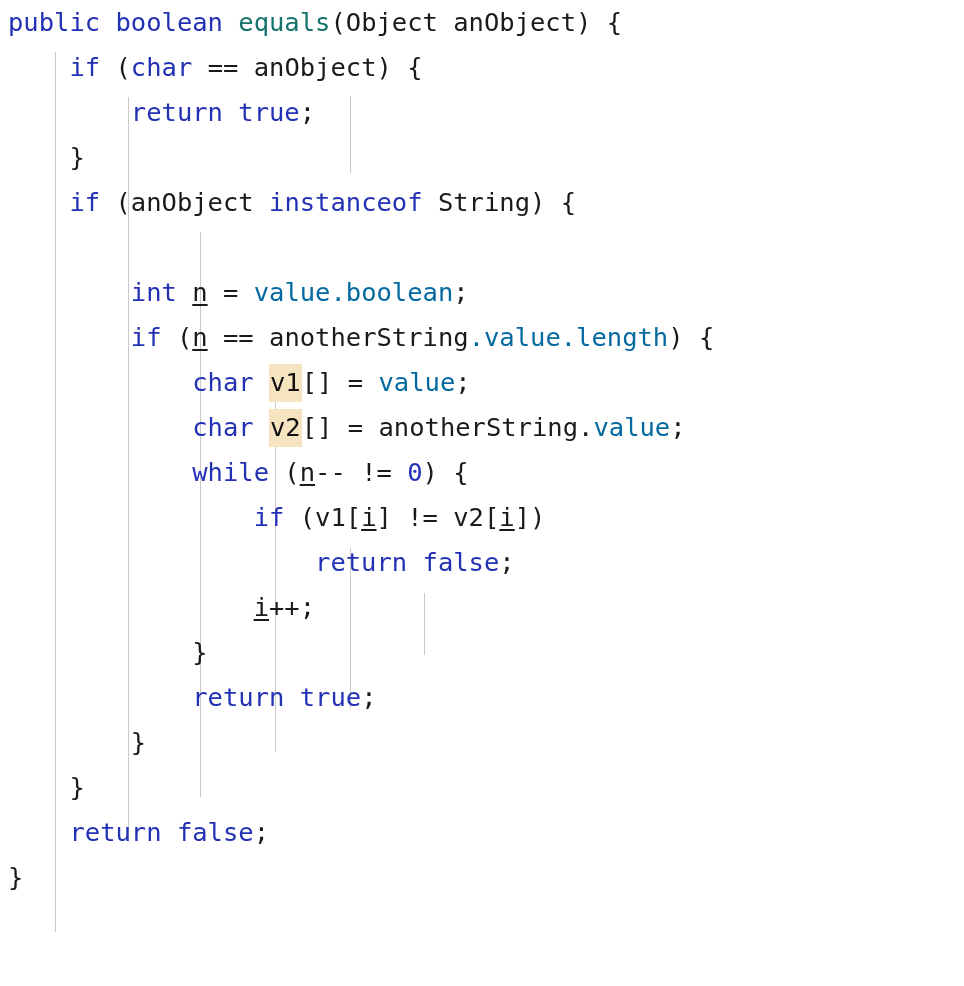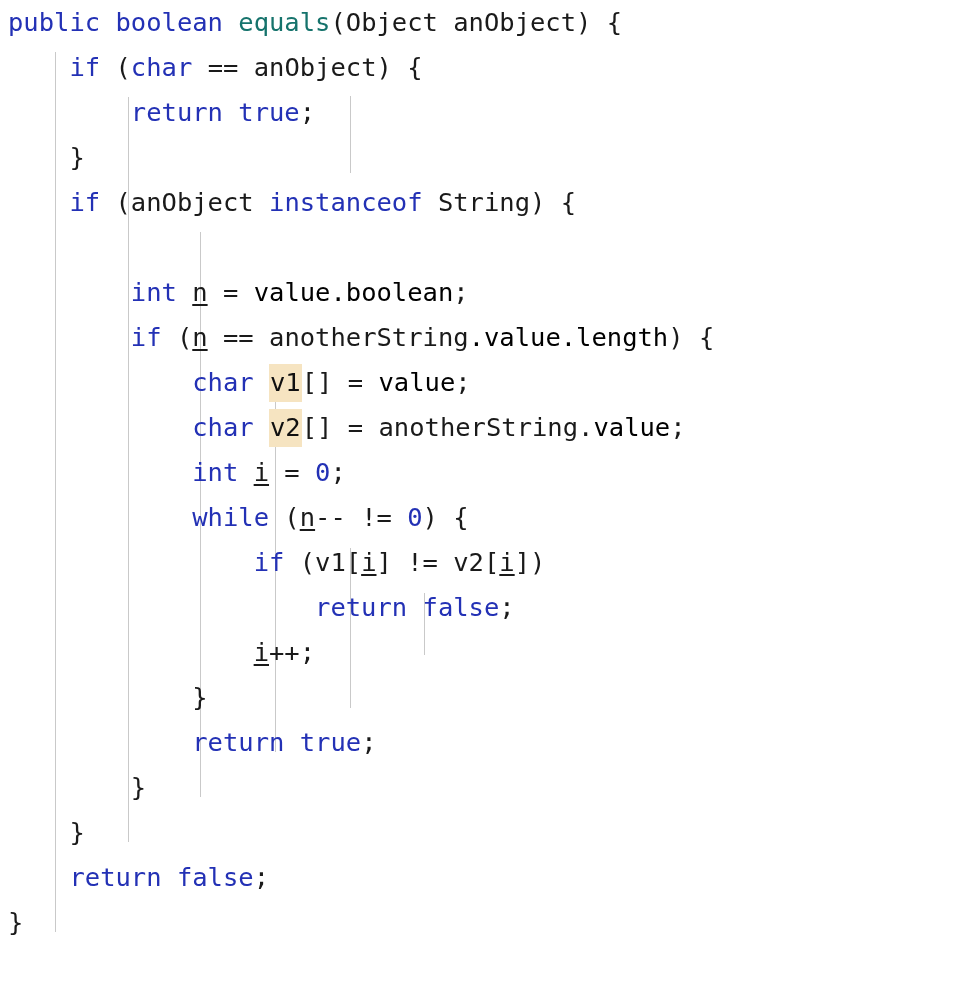--- a/index.html
+++ b/index.html
@@ -43,21 +43,21 @@
     font-size: 25.5px;
     letter-spacing: 0px;
     color: #1a1a1a;
     padding-left: 8px;
   }
 
   
   .tok-plain   { color: #1a1a1a; }
   .tok-kw      { color: #2331b5; }
   .tok-method  { color: #16736c; }
-  .tok-field   { color: #000000; }
+  .tok-field   { color: #0369a1; }
   .tok-num     { color: #2331b5; }
   .tok-local   { color: #1a1a1a; text-decoration: underline; text-underline-offset: 3px; }
   .tok-hl {
     color: #101010;
     font-weight: normal;
     background: #f6e4c1;
     padding: 3px 1px 5px 1px;
   }
 </style>
 </head>
@@ -77,21 +77,20 @@
       <div class="code-line"><span class="tok-plain"></span><span class="tok-kw">public</span><span class="tok-plain"> </span><span class="tok-kw">boolean</span><span class="tok-plain"> </span><span class="tok-method">equals</span><span class="tok-plain">(Object anObject) {</span></div>
       <div class="code-line"><span class="tok-plain">    </span><span class="tok-kw">if</span><span class="tok-plain"> (</span><span class="tok-kw">char</span><span class="tok-plain"> == anObject) {</span></div>
       <div class="code-line"><span class="tok-plain">        </span><span class="tok-kw">return</span><span class="tok-plain"> </span><span class="tok-kw">true</span><span class="tok-plain">;</span></div>
       <div class="code-line"><span class="tok-plain">    </span><span class="tok-plain">}</span></div>
       <div class="code-line"><span class="tok-plain">    </span><span class="tok-kw">if</span><span class="tok-plain"> (anObject </span><span class="tok-kw">instanceof</span><span class="tok-plain"> String) {</span></div>
       <div class="code-line"><span class="tok-plain">        </span></div>
       <div class="code-line"><span class="tok-plain">        </span><span class="tok-kw">int</span><span class="tok-plain"> </span><span class="tok-local">n</span><span class="tok-plain"> = </span><span class="tok-field">value</span><span class="tok-field">.</span><span class="tok-field">boolean</span><span class="tok-plain">;</span></div>
       <div class="code-line"><span class="tok-plain">        </span><span class="tok-kw">if</span><span class="tok-plain"> (</span><span class="tok-local">n</span><span class="tok-plain"> == anotherString</span><span class="tok-field">.value.length</span><span class="tok-plain">) {</span></div>
       <div class="code-line"><span class="tok-plain">            </span><span class="tok-kw">char</span><span class="tok-plain"> </span><span class="tok-hl">v1</span><span class="tok-plain">[] = </span><span class="tok-field">value</span><span class="tok-plain">;</span></div>
       <div class="code-line"><span class="tok-plain">            </span><span class="tok-kw">char</span><span class="tok-plain"> </span><span class="tok-hl">v2</span><span class="tok-plain">[] = anotherString.</span><span class="tok-field">value</span><span class="tok-plain">;</span></div>
-      <div class="code-line"><span class="tok-plain">            </span><span class="tok-kw">int</span><span class="tok-plain"> </span><span class="tok-local">i</span><span class="tok-plain"> = </span><span class="tok-num">0</span><span class="tok-plain">;</span></div>
       <div class="code-line"><span class="tok-plain">            </span><span class="tok-kw">while</span><span class="tok-plain"> (</span><span class="tok-local">n</span><span class="tok-plain">-- != </span><span class="tok-num">0</span><span class="tok-plain">) {</span></div>
       <div class="code-line"><span class="tok-plain">                </span><span class="tok-kw">if</span><span class="tok-plain"> (v1[</span><span class="tok-local">i</span><span class="tok-plain">] != v2[</span><span class="tok-local">i</span><span class="tok-plain">])</span></div>
       <div class="code-line"><span class="tok-plain">                    </span><span class="tok-kw">return</span><span class="tok-plain"> </span><span class="tok-kw">false</span><span class="tok-plain">;</span></div>
       <div class="code-line"><span class="tok-plain">                </span><span class="tok-local">i</span><span class="tok-plain">++;</span></div>
       <div class="code-line"><span class="tok-plain">            </span><span class="tok-plain">}</span></div>
       <div class="code-line"><span class="tok-plain">            </span><span class="tok-kw">return</span><span class="tok-plain"> </span><span class="tok-kw">true</span><span class="tok-plain">;</span></div>
       <div class="code-line"><span class="tok-plain">        </span><span class="tok-plain">}</span></div>
       <div class="code-line"><span class="tok-plain">    </span><span class="tok-plain">}</span></div>
       <div class="code-line"><span class="tok-plain">    </span><span class="tok-kw">return</span><span class="tok-plain"> </span><span class="tok-kw">false</span><span class="tok-plain">;</span></div>
       <div class="code-line"><span class="tok-plain"></span><span class="tok-plain">}</span></div>

